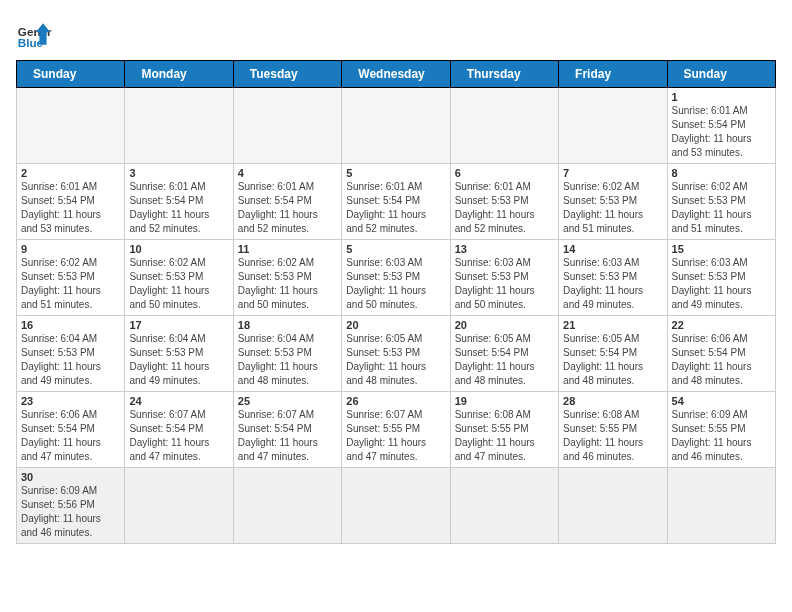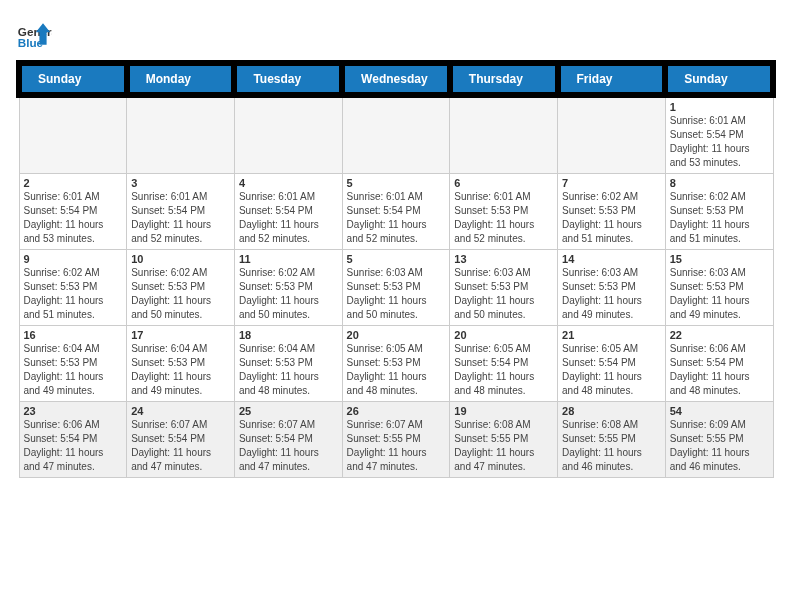--- a/index.html
+++ b/index.html
@@ -40,21 +40,21 @@
       border-collapse: collapse;
       table-layout: fixed;
     }
     thead tr th {
       background: #1a7abf;
       color: #fff;
       font-size: 12px;
       font-weight: bold;
       padding: 6px 16px;
       text-align: left;
-      border: 6px solid #000000;
+      border: 1px solid #000000;
     }
     tbody tr td {
       border: 1px solid #ccc;
       vertical-align: top;
       padding: 3px 4px;
       font-size: 9.5px;
       color: #333;
       background: #fff;
       height: 72px;
     }
@@ -317,14 +317,29 @@
 and 46 minutes.</div>
         </td>
         <td>
           <span class="day-num">54</span>
           <div class="day-info" style="white-space: pre-line;">Sunrise: 6:09 AM
 Sunset: 5:55 PM
 Daylight: 11 hours
 and 46 minutes.</div>
         </td>
       </tr>
+      <tr>
+        <td>
+          <span class="day-num">30</span>
+          <div class="day-info" style="white-space: pre-line;">Sunrise: 6:09 AM
+Sunset: 5:56 PM
+Daylight: 11 hours
+and 46 minutes.</div>
+        </td>
+        <td class="empty"></td>
+        <td class="empty"></td>
+        <td class="empty"></td>
+        <td class="empty"></td>
+        <td class="empty"></td>
+        <td class="empty"></td>
+      </tr>
     </tbody>
 </table>
 
 </body></html>

